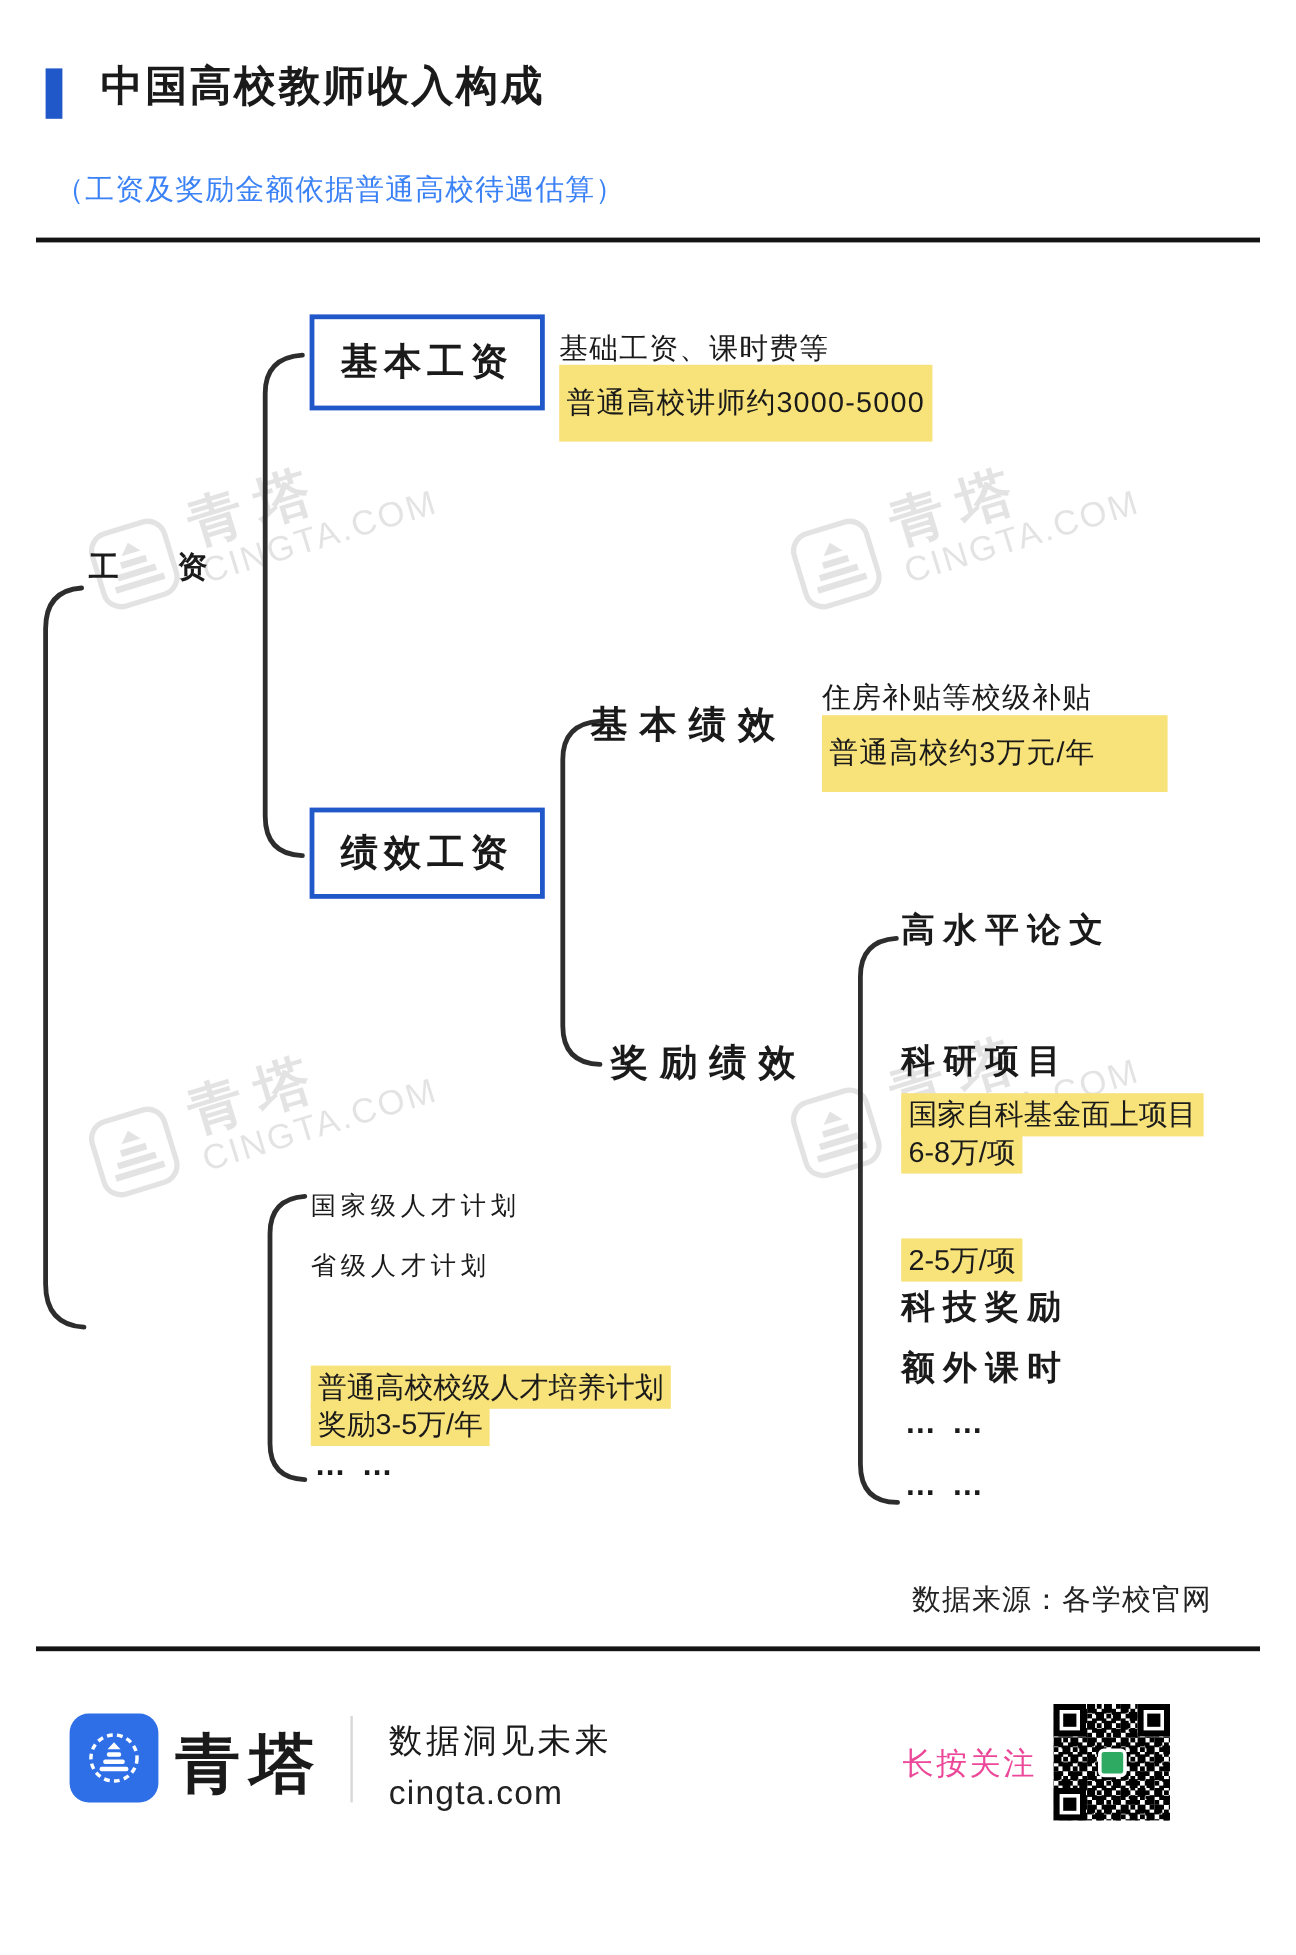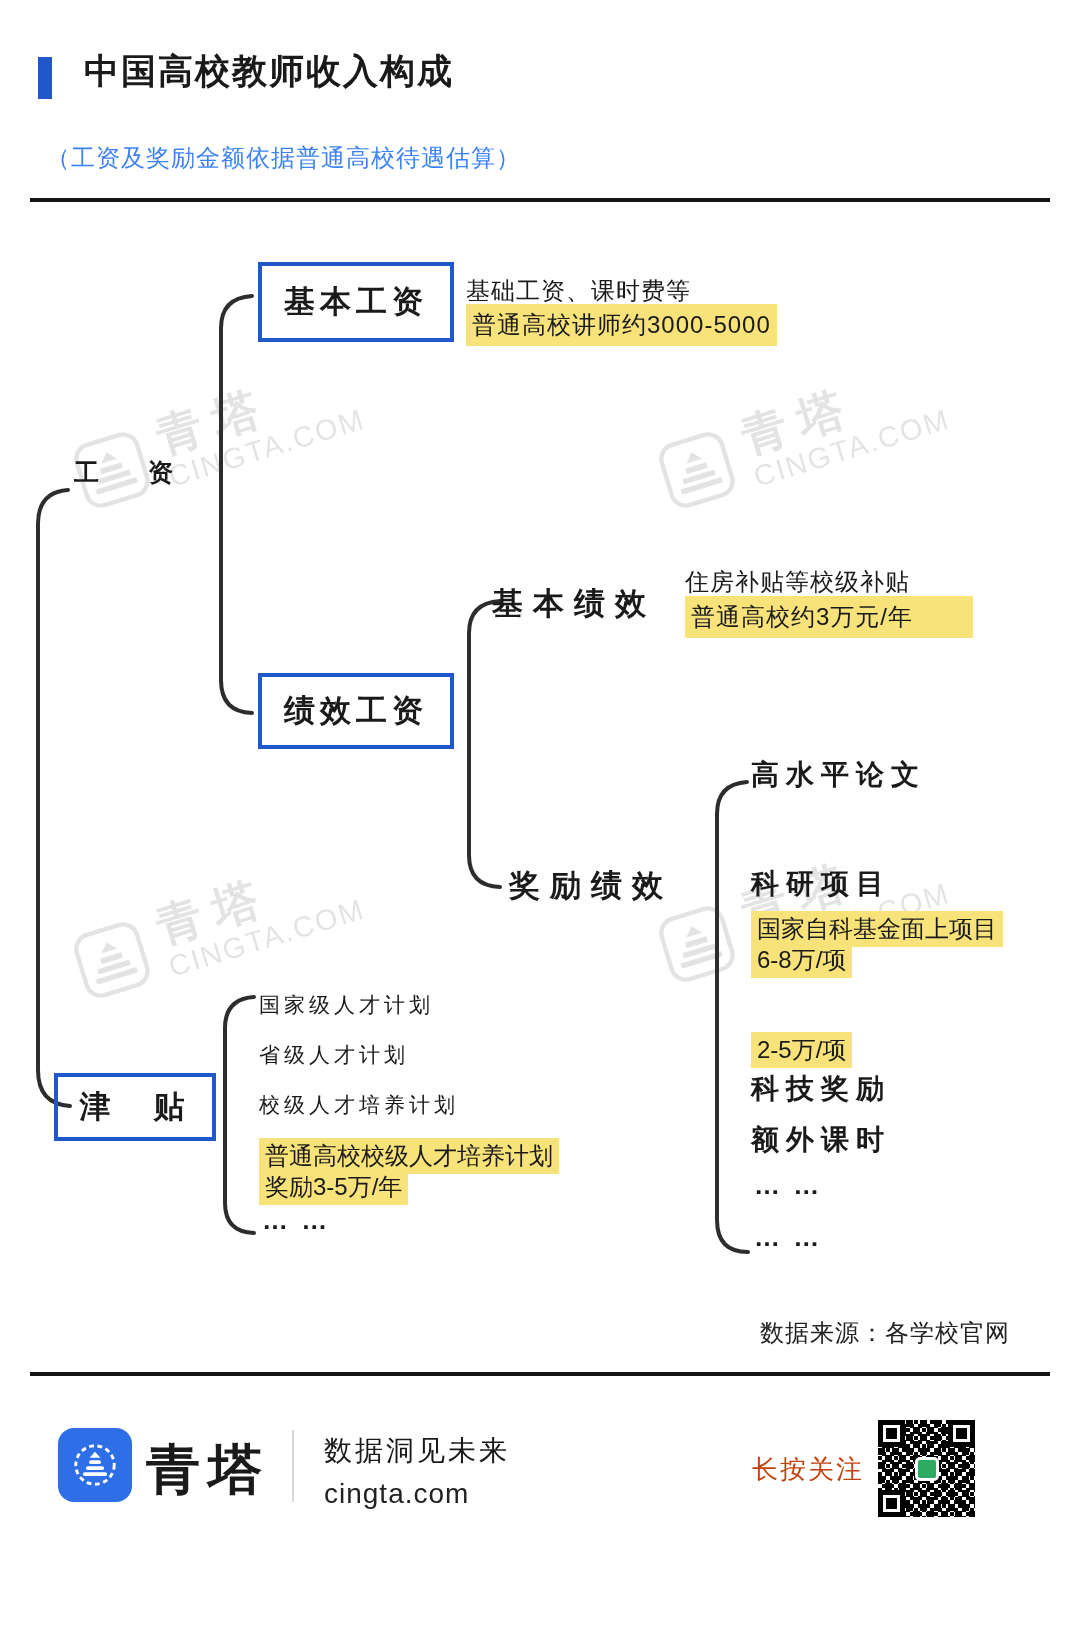--- a/index.html
+++ b/index.html
@@ -37,39 +37,39 @@
   .node-box{position:absolute;display:flex;align-items:center;justify-content:center;border:4px solid var(--blue);
             font-weight:700;z-index:2;white-space:nowrap}
   .basic-salary-box{left:258px;top:262px;width:196px;height:80px;font-size:31px;letter-spacing:5px}
   .perf-salary-box{left:258px;top:673px;width:196px;height:76px;font-size:31px;letter-spacing:5px}
   .allowance-box{left:54px;top:1073px;width:162px;height:68px;font-size:31px;letter-spacing:6px}
   .sub-label{font-size:31px;font-weight:600;letter-spacing:10px}
   .bp-label{left:492px;top:583px}
   .rp-label{left:509px;top:865px}
 
   .note{position:absolute;z-index:2;font-size:24px;letter-spacing:1px;white-space:nowrap;line-height:1.25}
-  .hl{background:var(--hl);padding:6px 6px}
+  .hl{background:var(--hl);padding:17px 6px}
   .hl-ext{padding-right:60px}
   .hl-ext2{padding-right:28px}
 
   .item-header{position:absolute;z-index:2;font-size:28px;font-weight:700;letter-spacing:7px;white-space:nowrap}
   .item-plain{position:absolute;z-index:2;font-size:21px;font-weight:500;letter-spacing:4px;white-space:nowrap}
   .item-hl{position:absolute;z-index:2;font-size:24px;background:var(--hl);padding:2px 6px;white-space:nowrap}
   .item-dots{position:absolute;z-index:2;font-size:26px;font-weight:700;letter-spacing:3px;white-space:nowrap}
 
   .source{position:absolute;right:70px;top:1317px;font-size:24px;color:#222;letter-spacing:1px;z-index:2}
 
   
   .logo{position:absolute;left:58px;top:1428px;width:74px;height:74px;background:var(--logo-blue);
         border-radius:16px;display:flex;align-items:center;justify-content:center;z-index:3}
   .brand{position:absolute;left:146px;top:1434px;font-size:54px;font-weight:800;letter-spacing:8px;z-index:3}
   .v-divider{position:absolute;left:292px;top:1430px;width:2px;height:72px;background:#d8d8d8;z-index:3}
   .slogan{position:absolute;left:324px;top:1432px;font-size:28px;font-weight:400;letter-spacing:3px;z-index:3}
   .site{position:absolute;left:324px;top:1478px;font-size:28px;color:#222;letter-spacing:1px;z-index:3}
-  .follow{position:absolute;left:752px;top:1452px;font-size:26px;color:#c2410c;letter-spacing:2px;z-index:3}
+  .follow{position:absolute;left:752px;top:1452px;font-size:26px;color:#ec4899;letter-spacing:2px;z-index:3}
 
   .qr{position:absolute;left:878px;top:1420px;width:97px;height:97px;z-index:3;
       background:
         conic-gradient(from 90deg,#000 25%,transparent 0 50%,#000 0 75%,transparent 0) 0 0/14px 14px,
         conic-gradient(#000 25%,#fff 0 50%,#000 0 75%,#fff 0) 0 0/8px 8px;}
   .finder{position:absolute;width:27px;height:27px;border:5px solid #000;background:#fff;display:grid;place-items:center}
   .finder::after{content:"";width:11px;height:11px;background:#000}
   .finder.tl{left:0;top:0}
   .finder.tr{right:0;top:0}
   .finder.bl{left:0;bottom:0}
@@ -164,25 +164,23 @@
   <div class="item-header" style="left:751px;top:756px">高水平论文</div>
   <div class="item-header" style="left:751px;top:865px">科研项目</div>
   <div class="item-hl hl-ext2" style="left:751px;top:911px">国家自科基金面上项目</div>
   <div class="item-hl" style="left:751px;top:942px">6-8万/项</div>
   <div class="item-hl" style="left:751px;top:1032px">2-5万/项</div>
   <div class="item-header" style="left:751px;top:1070px">科技奖励</div>
   <div class="item-header" style="left:751px;top:1121px">额外课时</div>
   <div class="item-dots" style="left:754px;top:1170px">… …</div>
   <div class="item-dots" style="left:754px;top:1222px">… …</div>
 
-  <div class="node-box allowance-box">津　贴</div>
 
   <div class="item-plain" style="left:259px;top:991px">国家级人才计划</div>
   <div class="item-plain" style="left:259px;top:1041px">省级人才计划</div>
-  <div class="item-plain" style="left:259px;top:1091px">校级人才培养计划</div>
   <div class="item-hl" style="left:259px;top:1138px">普通高校校级人才培养计划</div>
   <div class="item-hl" style="left:259px;top:1169px">奖励3-5万/年</div>
   <div class="item-dots" style="left:262px;top:1205px">… …</div>
 
   <div class="source">数据来源：各学校官网</div>
   <div class="rule bottom"></div>
 
   <div class="logo">
     <svg viewBox="0 0 40 40" width="48" height="48">
       <circle cx="20" cy="20" r="16" fill="none" stroke="#fff" stroke-width="2.4" stroke-dasharray="4 3"></circle>

